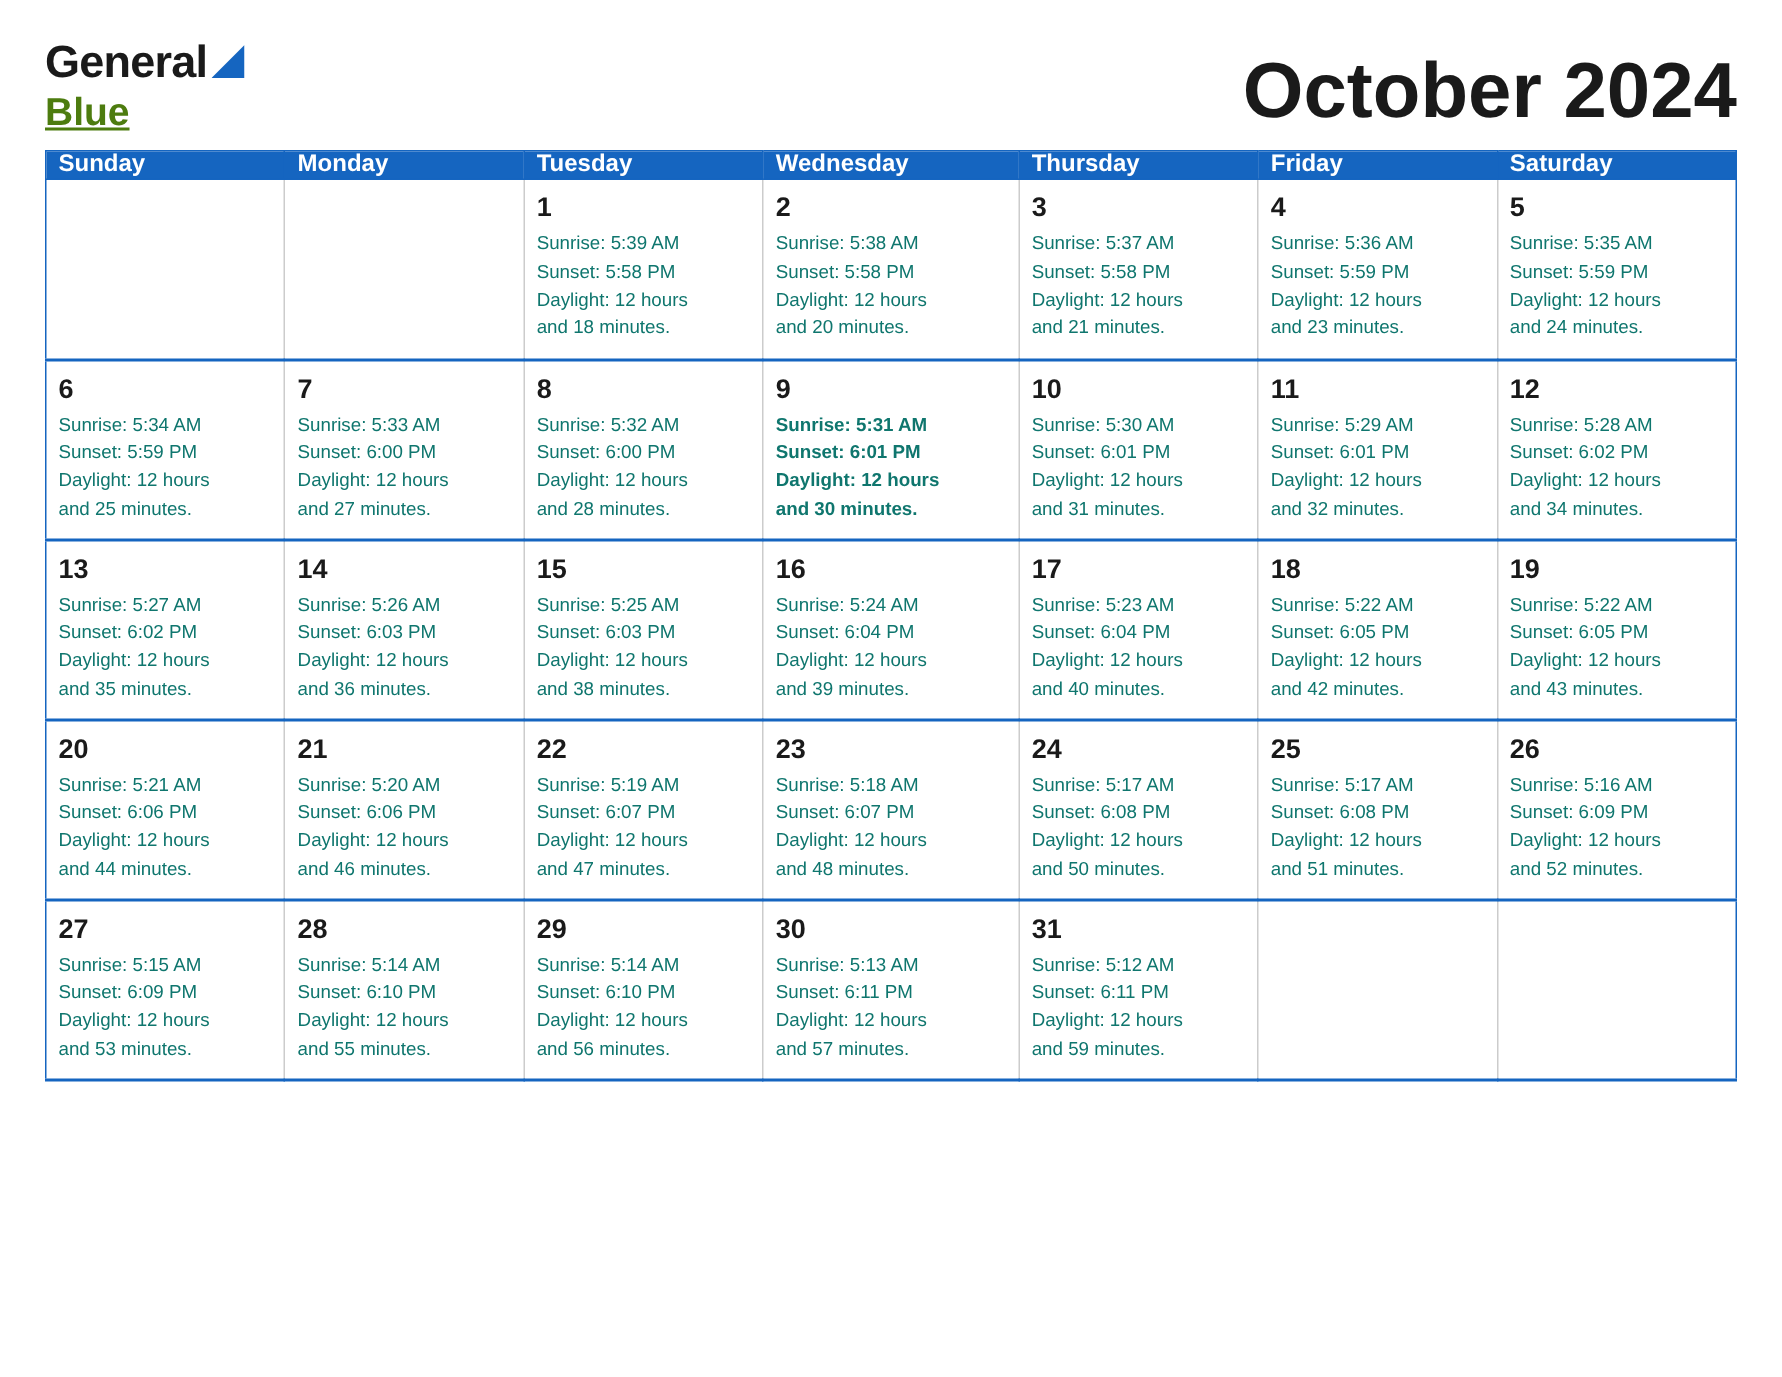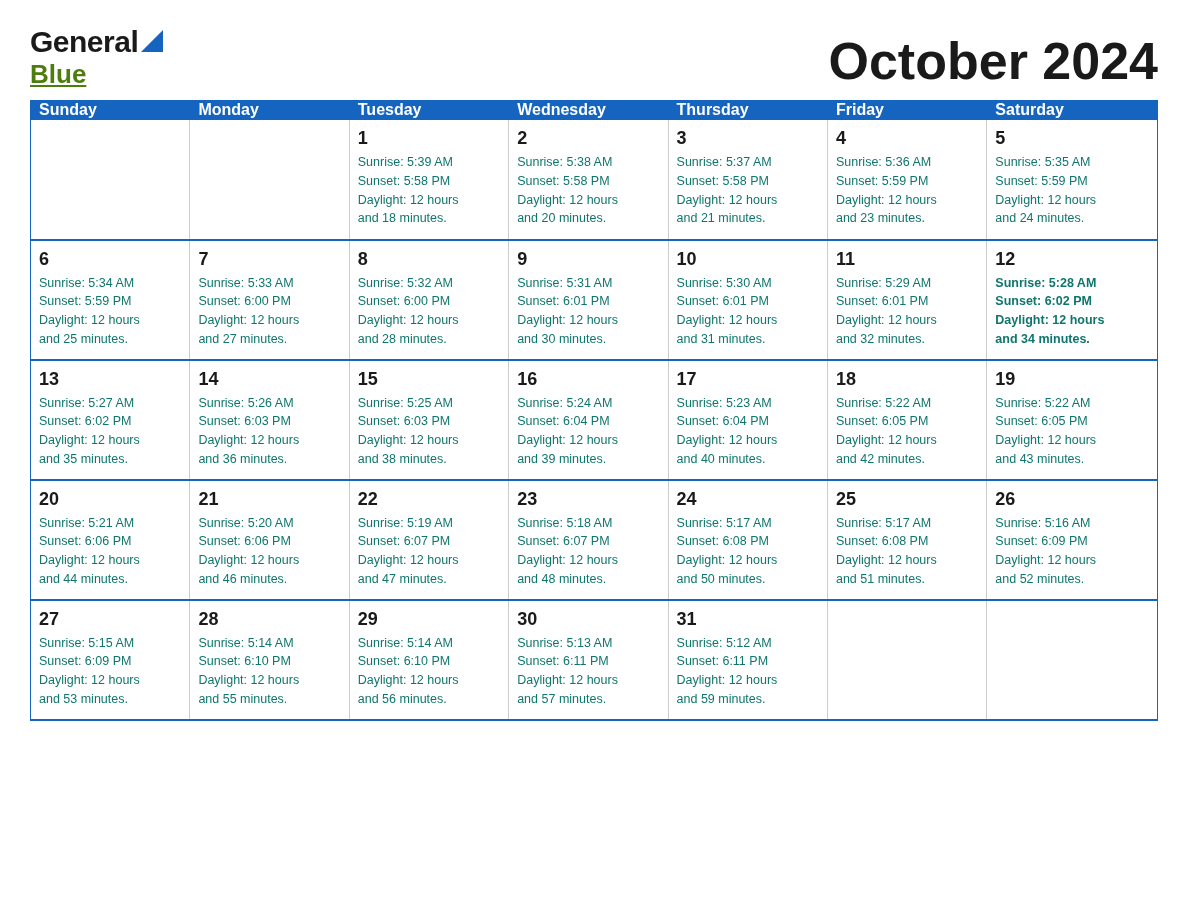--- a/index.html
+++ b/index.html
@@ -188,42 +188,42 @@
         </td>
         <td>
           <span class="day-num">8</span>
           <div class="day-info" style="white-space: pre-line;">Sunrise: 5:32 AM
 Sunset: 6:00 PM
 Daylight: 12 hours
 and 28 minutes.</div>
         </td>
         <td>
           <span class="day-num">9</span>
-          <div class="day-info" style="white-space: pre-line;">Sunrise: 5:31 AM
+          <div class="day-info" style="white-space: pre-line; font-weight: bold;">Sunrise: 5:31 AM
 Sunset: 6:01 PM
 Daylight: 12 hours
 and 30 minutes.</div>
         </td>
         <td>
           <span class="day-num">10</span>
           <div class="day-info" style="white-space: pre-line;">Sunrise: 5:30 AM
 Sunset: 6:01 PM
 Daylight: 12 hours
 and 31 minutes.</div>
         </td>
         <td>
           <span class="day-num">11</span>
           <div class="day-info" style="white-space: pre-line;">Sunrise: 5:29 AM
 Sunset: 6:01 PM
 Daylight: 12 hours
 and 32 minutes.</div>
         </td>
         <td>
           <span class="day-num">12</span>
-          <div class="day-info" style="white-space: pre-line; font-weight: bold;">Sunrise: 5:28 AM
+          <div class="day-info" style="white-space: pre-line;">Sunrise: 5:28 AM
 Sunset: 6:02 PM
 Daylight: 12 hours
 and 34 minutes.</div>
         </td>
       </tr>
       <tr>
         <td>
           <span class="day-num">13</span>
           <div class="day-info" style="white-space: pre-line;">Sunrise: 5:27 AM
 Sunset: 6:02 PM

